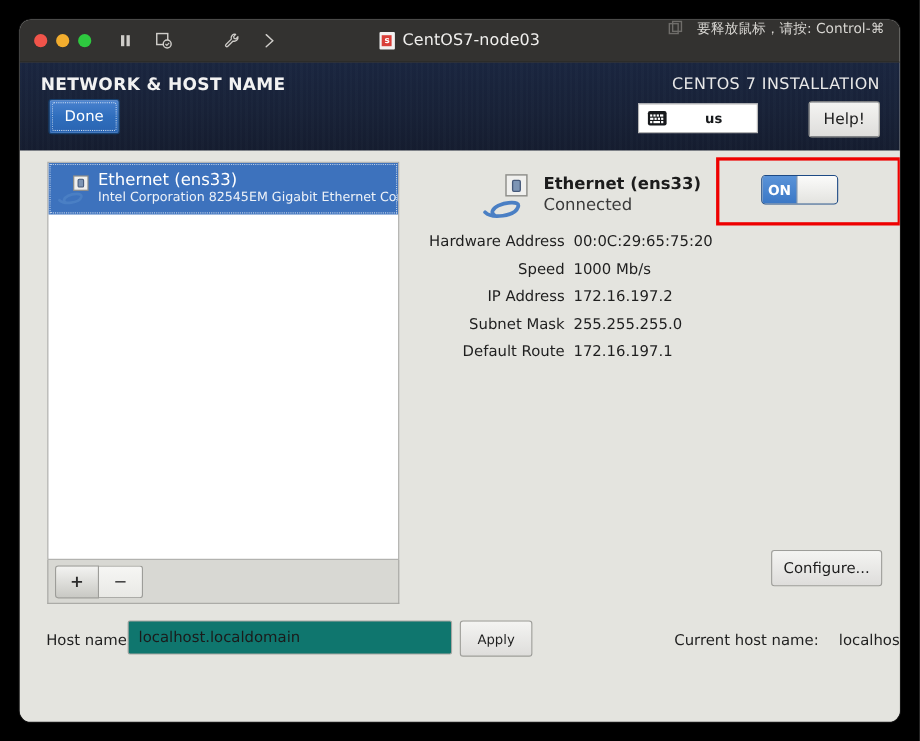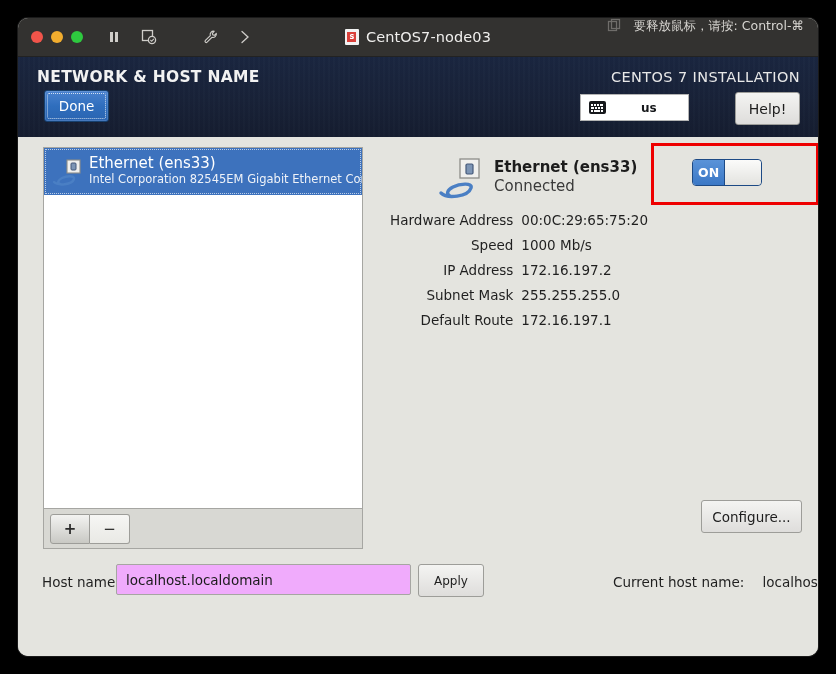--- a/index.html
+++ b/index.html
@@ -380,21 +380,21 @@
   .hostname-label {
     position: absolute;
     left: 24px; top: 437px;
     font-size: 13.5px;
     color: #1f1f1f;
   }
   .hostname-input {
     position: absolute;
     left: 98px; top: 427px;
     width: 295px; height: 31px;
-    background: #f0abfc;
+    background: #0f766e;
     border: 1px solid #a6a6a2;
     box-sizing: border-box;
     padding: 0 9px;
     font-size: 13.5px;
     color: #1b1b1b;
     font-family: "DejaVu Sans", "Liberation Sans", sans-serif;
     border-radius: 2px;
     outline: none;
   }
   .apply-btn {

